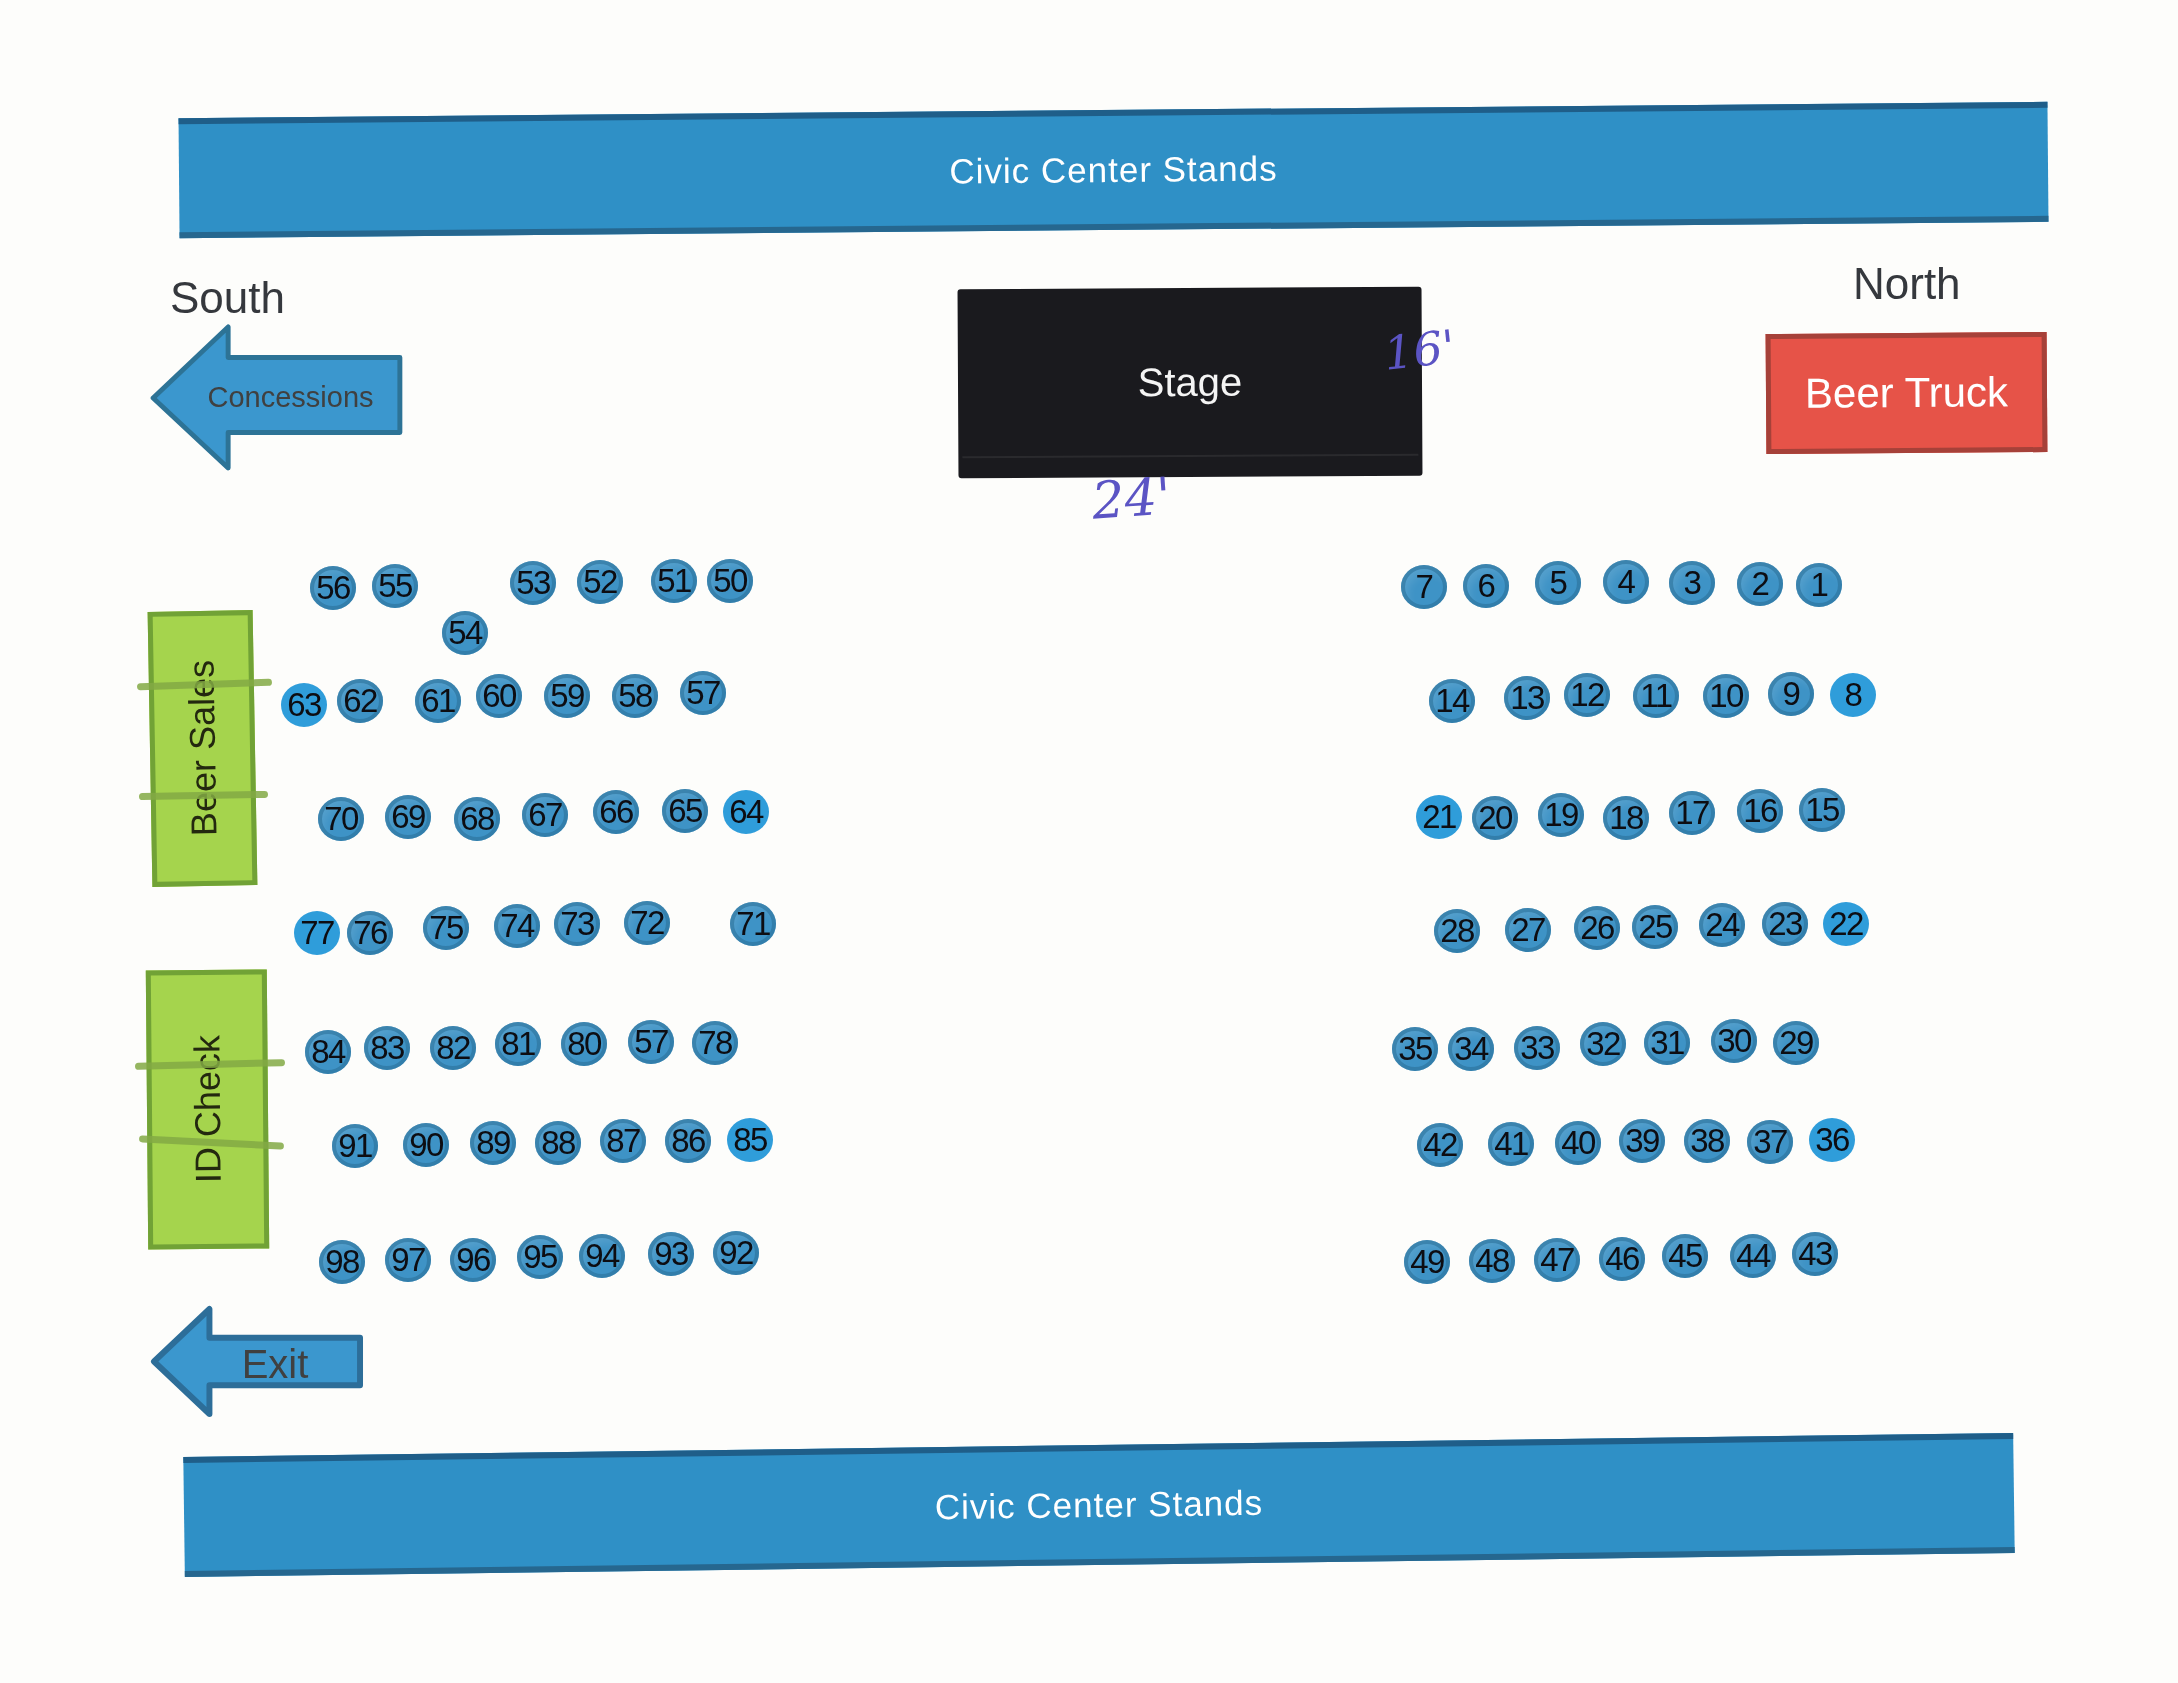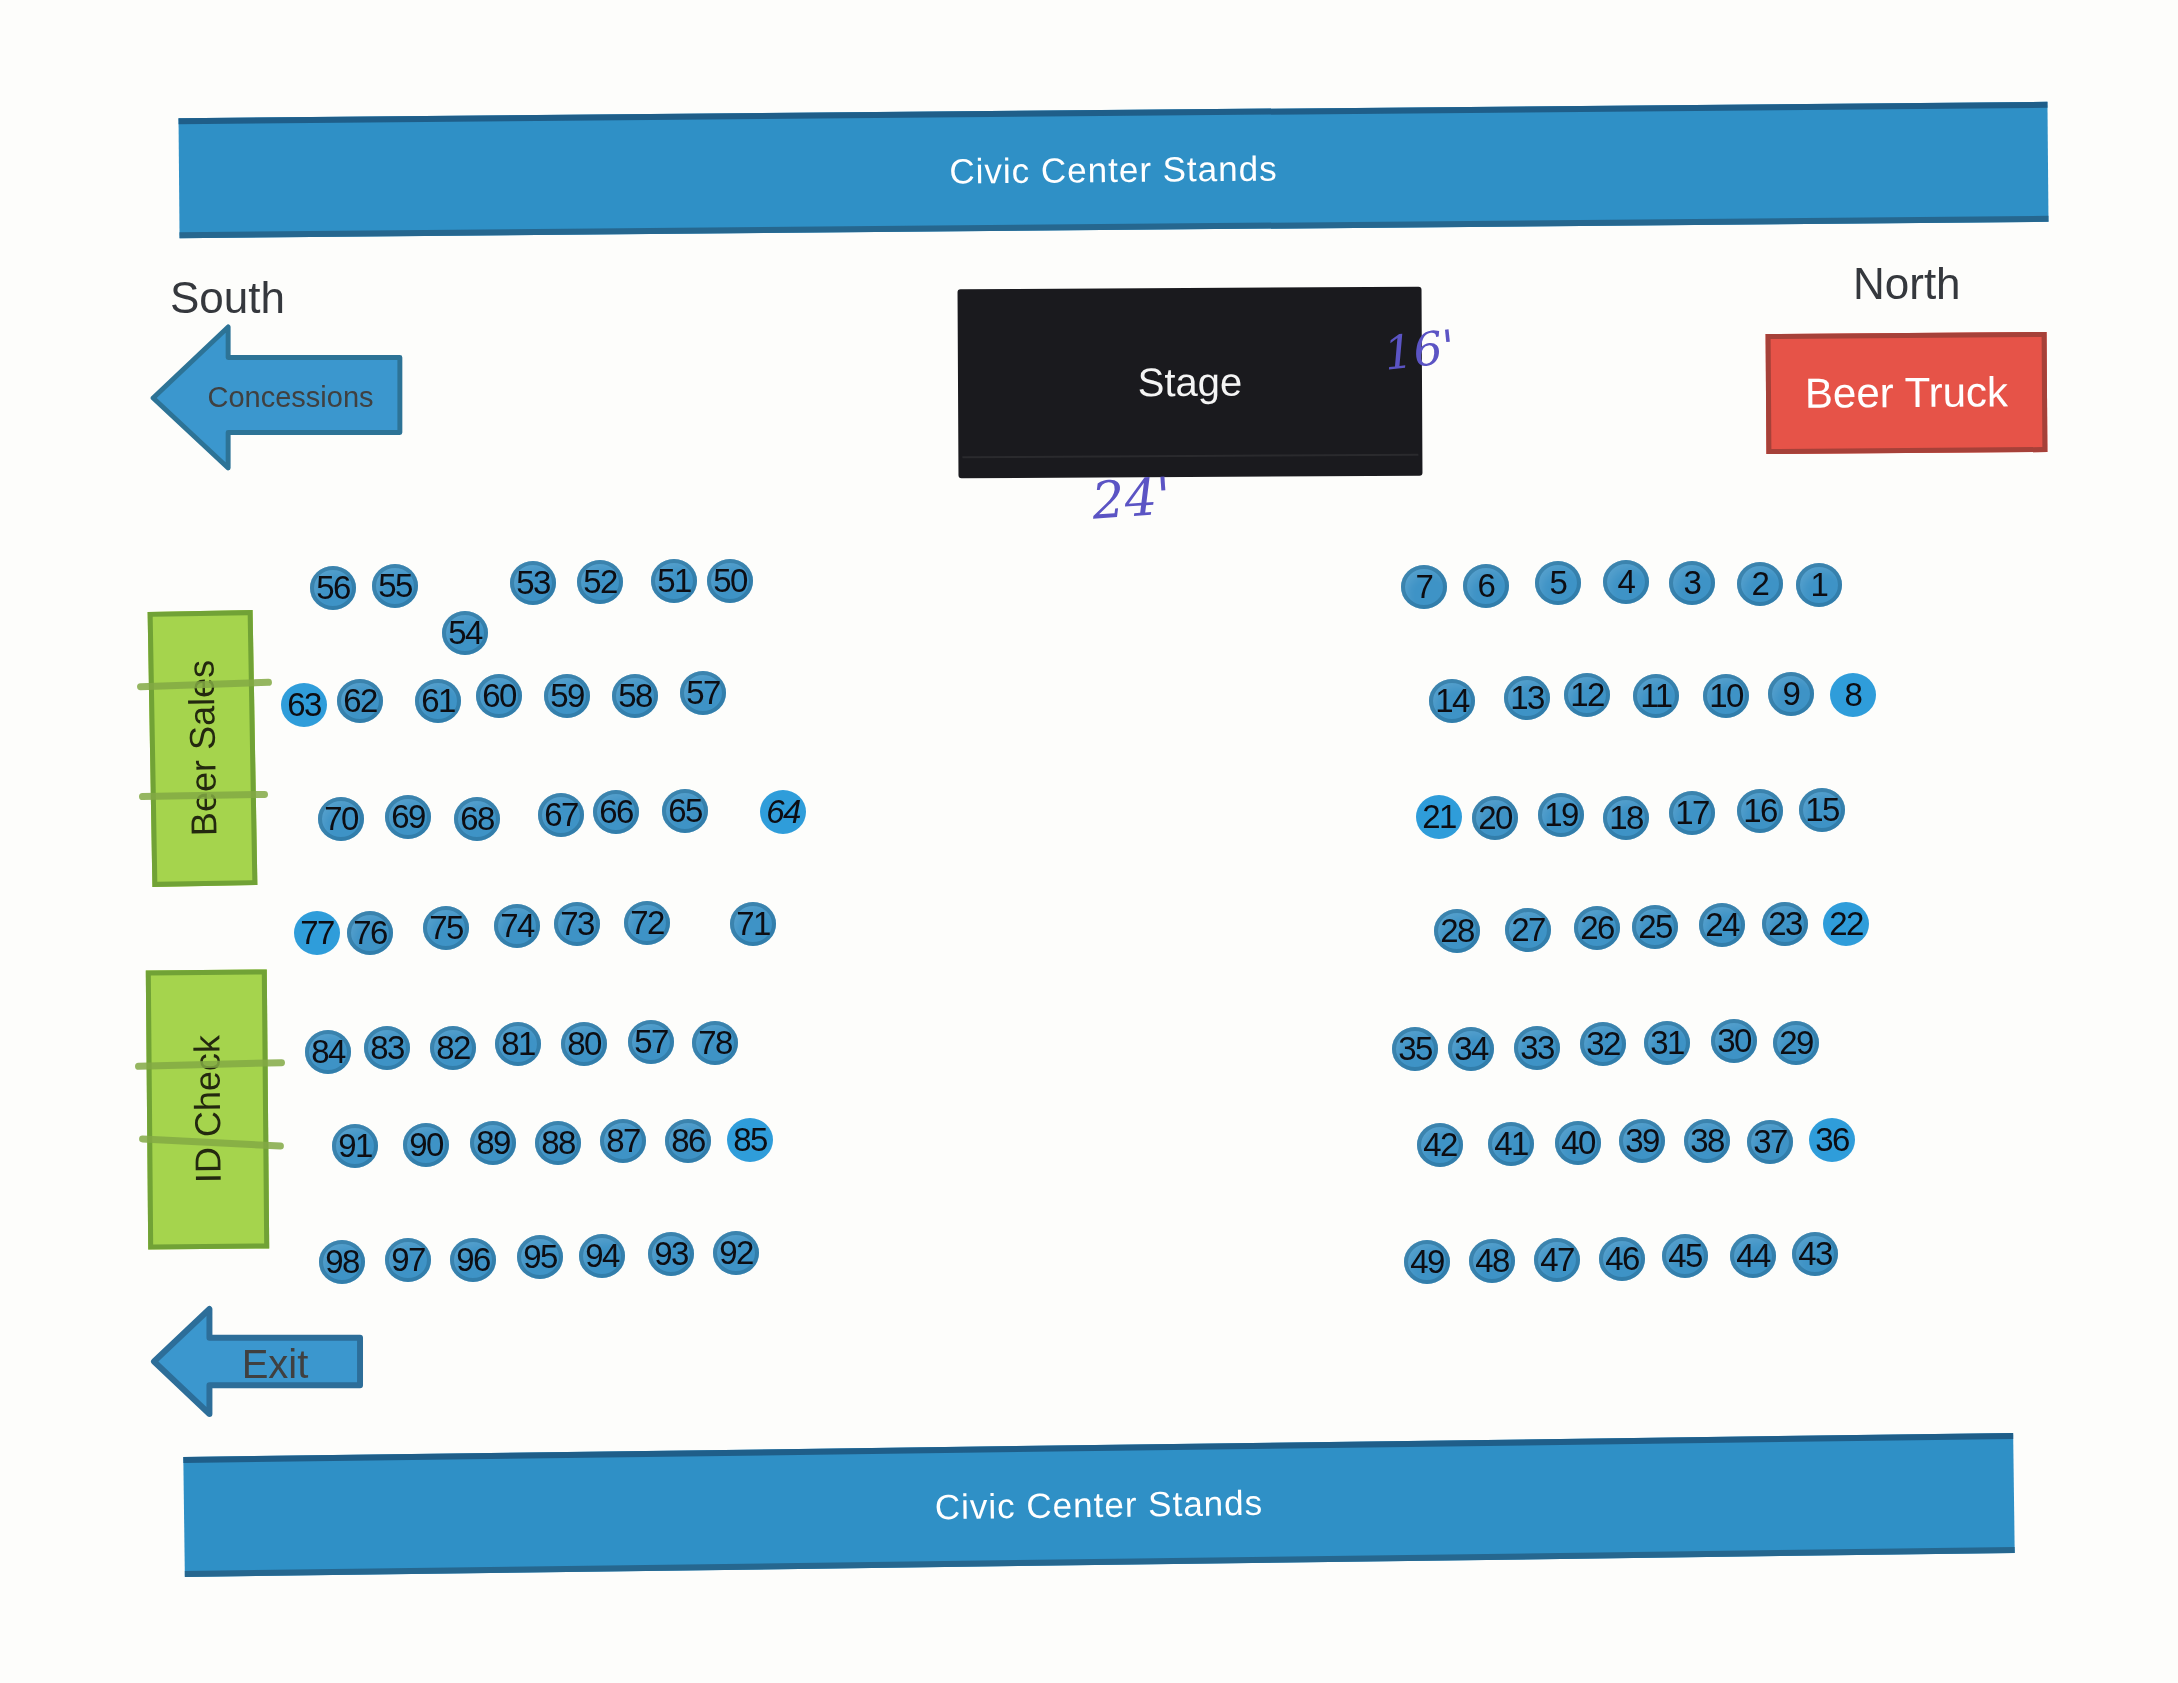--- a/index.html
+++ b/index.html
@@ -148,24 +148,24 @@
     <div class="seat flat" style="left: 281px; top: 683px;">63</div>
     <div class="seat" style="left: 337px; top: 679px;">62</div>
     <div class="seat" style="left: 415px; top: 679px;">61</div>
     <div class="seat" style="left: 476px; top: 674px;">60</div>
     <div class="seat" style="left: 544px; top: 674px;">59</div>
     <div class="seat" style="left: 612px; top: 674px;">58</div>
     <div class="seat" style="left: 680px; top: 671px;">57</div>
     <div class="seat" style="left: 318px; top: 797px;">70</div>
     <div class="seat" style="left: 385px; top: 795px;">69</div>
     <div class="seat" style="left: 454px; top: 797px;">68</div>
-    <div class="seat" style="left: 522px; top: 793px; margin-left: 16px;">67</div>
+    <div class="seat" style="left: 522px; top: 793px;">67</div>
     <div class="seat" style="left: 593px; top: 790px;">66</div>
     <div class="seat" style="left: 662px; top: 789px;">65</div>
-    <div class="seat flat" style="left: 760px; top: 790px; font-style: italic;">64</div>
+    <div class="seat flat" style="left: 723px; top: 790px;">64</div>
     <div class="seat flat" style="left: 294px; top: 911px;">77</div>
     <div class="seat" style="left: 347px; top: 911px;">76</div>
     <div class="seat" style="left: 423px; top: 906px;">75</div>
     <div class="seat" style="left: 494px; top: 904px;">74</div>
     <div class="seat" style="left: 554px; top: 902px;">73</div>
     <div class="seat" style="left: 624px; top: 901px;">72</div>
     <div class="seat" style="left: 690px; top: 902px; margin-left: 40px;">71</div>
     <div class="seat" style="left: 305px; top: 1030px;">84</div>
     <div class="seat" style="left: 364px; top: 1026px;">83</div>
     <div class="seat" style="left: 430px; top: 1026px;">82</div>

